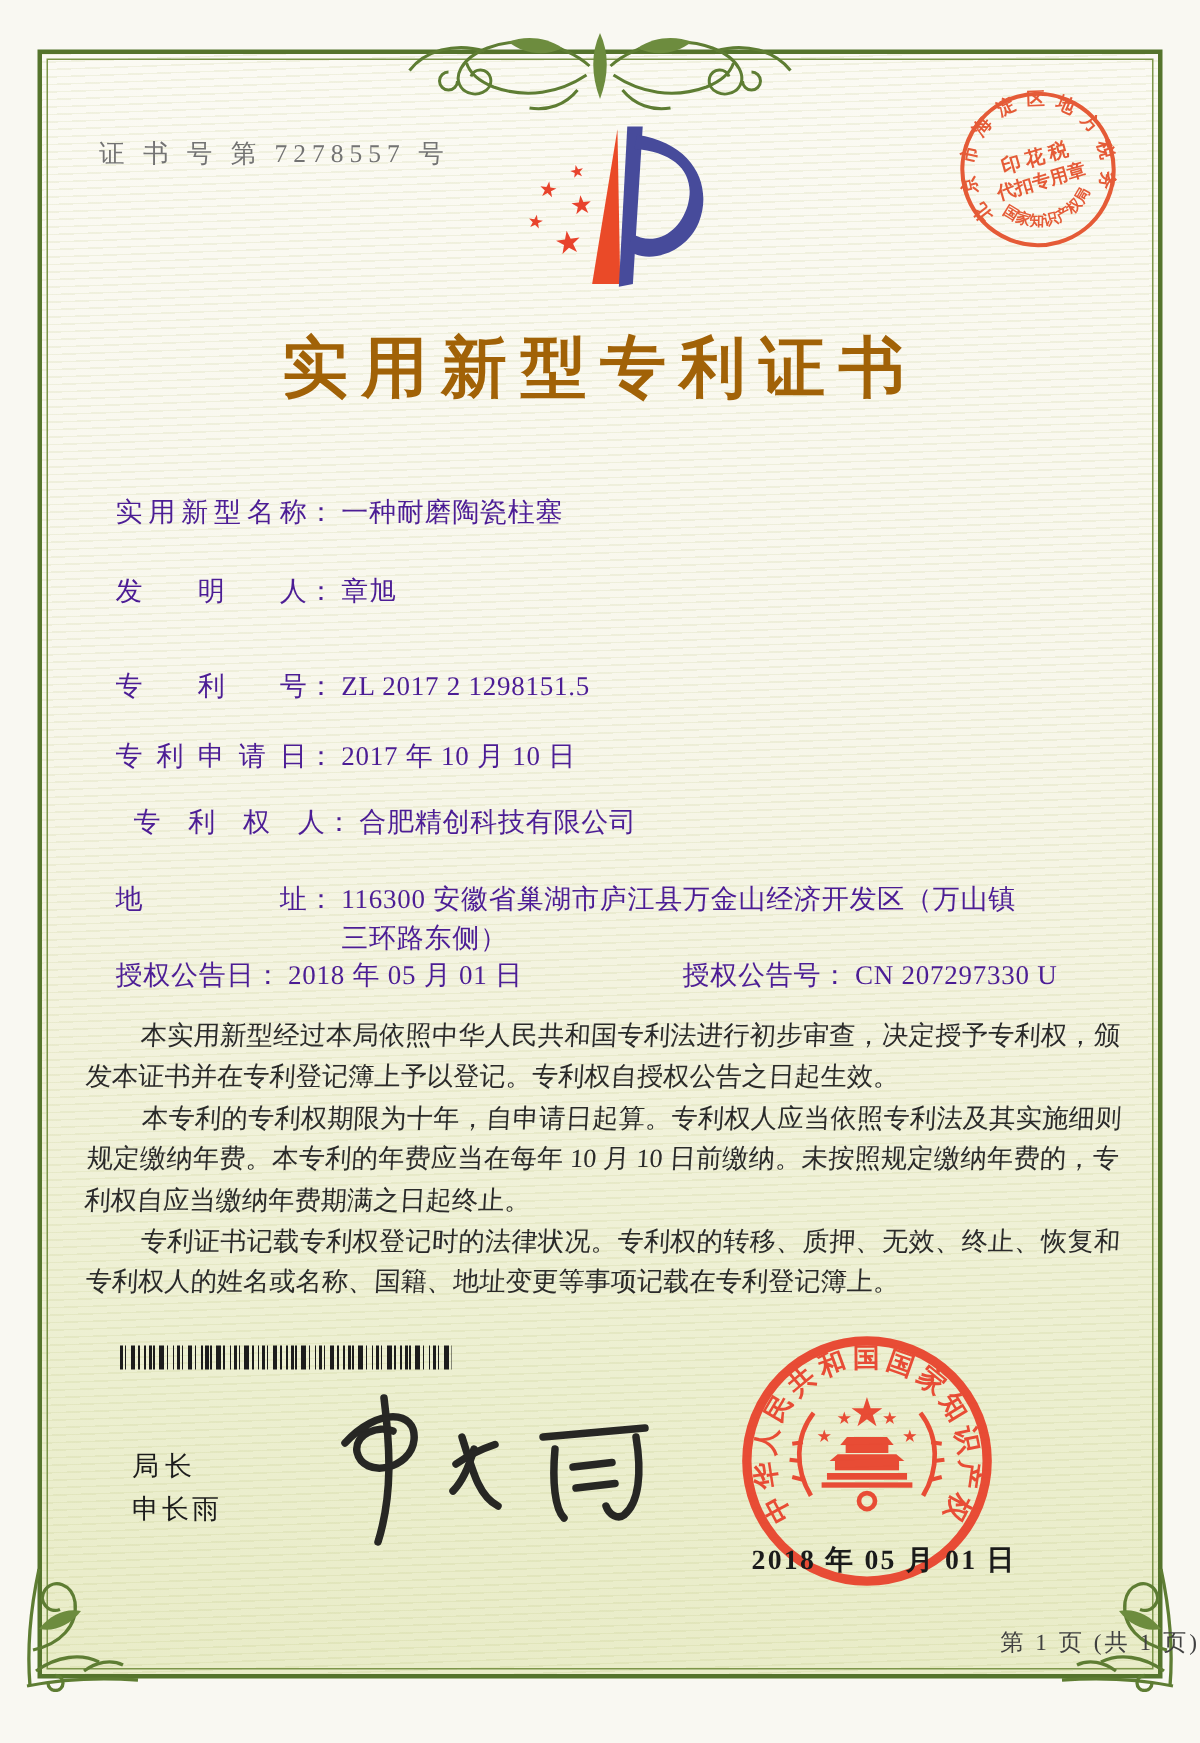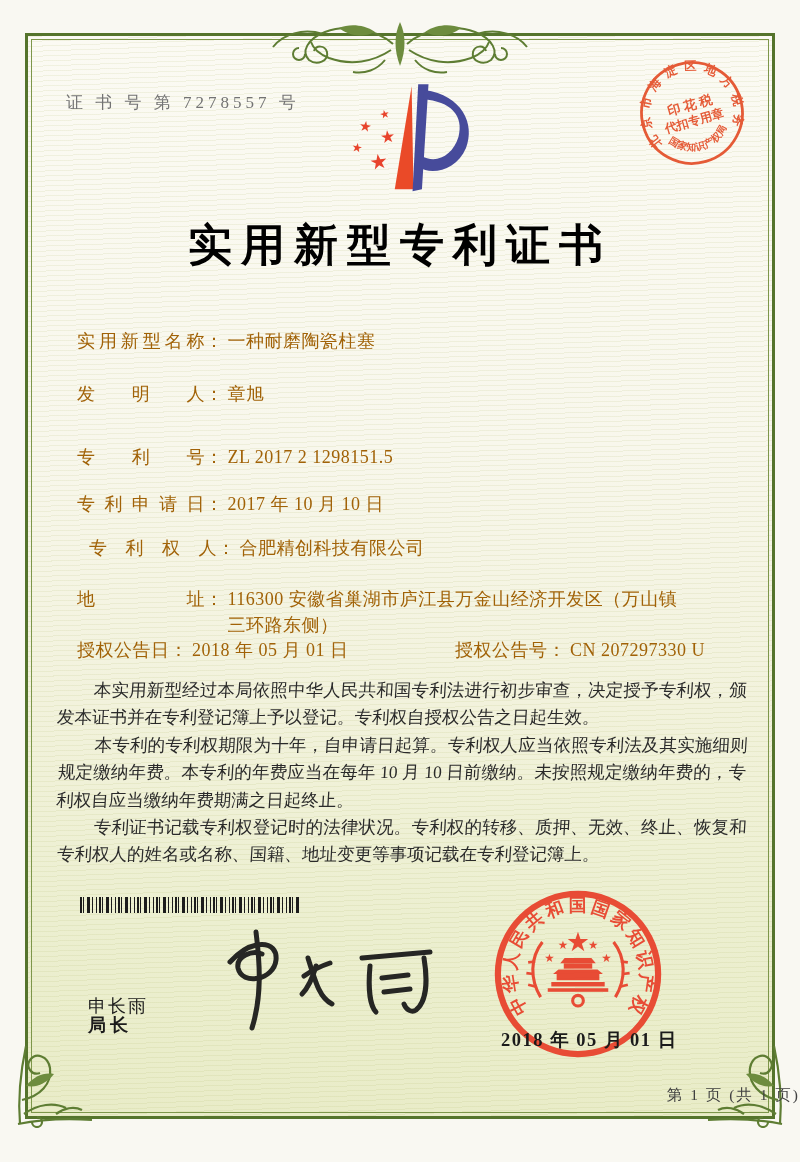--- a/index.html
+++ b/index.html
@@ -16,42 +16,42 @@
     border:3px solid #55742c;
     background:
       repeating-linear-gradient(178deg, rgba(168,178,92,.13) 0 1px, rgba(0,0,0,0) 1px 5px),
       linear-gradient(180deg,#fbfaf3 0%,#f8f7ec 38%,#f2f2dc 62%,#ecefd0 82%,#e9ecc8 100%);
   }
   #inner-line{position:absolute;inset:3px;border:1px solid #7d964a;pointer-events:none;}
   
   #cert-no{left:66px;top:91px;font-size:17px;letter-spacing:4px;color:#737373;}
   #logo{left:331px;top:73px;width:150px;height:135px;}
   #title{left:0;top:216px;width:100%;text-align:center;font-size:44px;font-weight:bold;
-         letter-spacing:9px;color:#000000;}
-  
-  .frow{left:77px;font-size:18px;color:#a16207;letter-spacing:.5px;white-space:nowrap;}
+         letter-spacing:9px;color:#a16207;}
+  
+  .frow{left:77px;font-size:18px;color:#4c1d95;letter-spacing:.5px;white-space:nowrap;}
   .flabel{display:inline-block;width:128px;text-align:justify;text-align-last:justify;vertical-align:top;}
   .fvalue{margin-left:4px;}
   #row-name{top:329px;} #row-inventor{top:382px;} #row-patno{top:433px;margin-top:12px;}
   #row-appdate{top:492px;} #row-patentee{top:536px;margin-left:12px;}
   #row-address{top:586px;white-space:normal;width:660px;line-height:26px;}
   #addr-wrap{display:inline-block;vertical-align:top;max-width:500px;white-space:normal;}
   #row-grant-date{top:638px;} #row-grant-no{top:638px;left:455px;}
   
   #paragraphs{left:58px;top:677px;width:688px;font-size:17.5px;line-height:27.4px;
               text-align:justify;color:#2a2a2a;}
   #paragraphs p{margin:0;text-indent:2em;transform:skewX(-3.5deg);}
   
   #barcode{left:80px;top:897px;width:221px;height:16px;
     background:repeating-linear-gradient(90deg,
       #1c1c1c 0 2px,transparent 2px 3px,#1c1c1c 3px 4px,transparent 4px 7px,
       #1c1c1c 7px 10px,transparent 10px 12px,#1c1c1c 12px 13px,transparent 13px 16px,
       #1c1c1c 16px 17px,transparent 17px 19px);}
-  #official-title{left:88px;top:1013px;font-family:"Liberation Sans","DejaVu Sans",sans-serif;
-                  font-size:18px;letter-spacing:4px;color:#1c1c1c;font-weight:bold;}
+  #official-title{left:88px;top:965px;font-family:"Liberation Sans","DejaVu Sans",sans-serif;
+                  font-size:18px;letter-spacing:4px;color:#1c1c1c;}
   #official-name{left:88px;top:994px;font-family:"Liberation Sans","DejaVu Sans",sans-serif;
                  font-size:18px;letter-spacing:2px;color:#1c1c1c;}
   #signature{left:212px;top:923px;width:230px;height:112px;}
   #seal{left:489px;top:885px;width:178px;height:178px;opacity:.93;}
   #seal-date{left:501px;top:1027px;font-size:18.5px;font-weight:bold;letter-spacing:1.5px;color:#1b1b1b;}
   #footer{left:0;top:1085px;width:100%;text-align:right;font-size:15.5px;letter-spacing:2px;color:#404040;}
   #tax-stamp{left:636px;top:57px;width:112px;height:112px;transform:rotate(-16deg);opacity:.95;}
   
   #top-ornament{left:263px;top:14px;width:274px;height:64px;}
   #corner-left{left:12px;top:1036px;width:84px;height:92px;}

